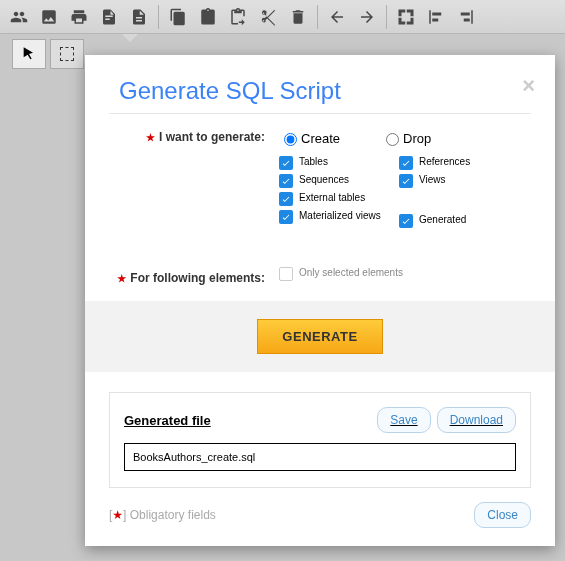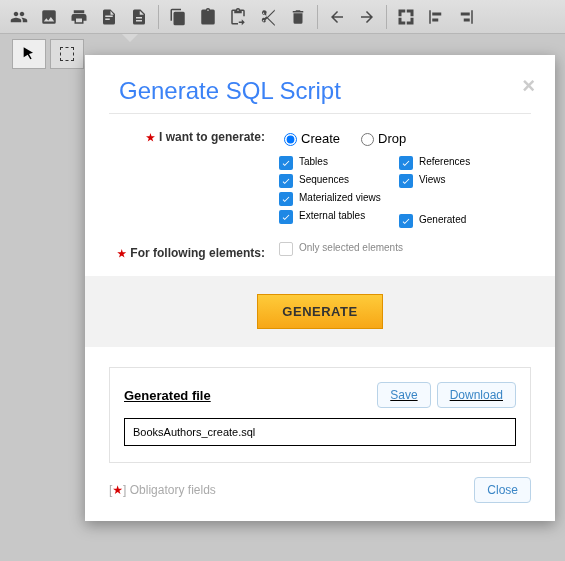--- a/index.html
+++ b/index.html
@@ -67,21 +67,21 @@
     position:absolute; top:18px; right:20px;
     font-size:22px; color:#ccc; cursor:pointer; font-weight:bold;
   }
   .hr { border:none; border-top:1px solid #e6e6e6; margin:4px 0 16px 0;}
   .row { display:flex; margin-bottom:10px; }
   .label-col {
     width:170px; text-align:right; padding-right:14px;
     font-weight:bold; color:#333; font-size:12px;
   }
   .star { color:#d60000; font-size:10px; margin-right:4px; }
-  .input-col { flex:1; display:flex; flex-wrap:wrap; }
+  .input-col { flex:1; display:flex; flex-wrap:wrap;gap:25px; }
   .radio-lbl { display:inline-flex; align-items:center; margin-right:16px; font-size:13px;}
   .radio-lbl input {margin-right:4px;}
   .checks { display:flex; }
   .check-col { width:120px; }
   .chk {
     display:inline-flex; align-items:flex-start; font-size:10px; margin-bottom:4px;
   }
   .chkbox {
     width:14px;height:14px;background:#1e88e5;border-radius:2px;
     display:inline-flex;align-items:center;justify-content:center;
@@ -105,21 +105,21 @@
     text-align:center;
   }
   .genfile {
     border:1px solid #e2e2e2; padding:14px 14px 16px 14px;
   }
   .genfile-head { display:flex; align-items:center; margin-bottom:10px;text-decoration:underline;}
   .genfile-head .title{font-weight:bold; font-size:13px;}
   .spacer{flex:1;}
   .lbtn {
     border:1px solid #b9d3e8; background:#f5faff; color:#3a86c6;
-    padding:5px 12px; font-size:12px; cursor:pointer; border-radius:4px;
+    padding:5px 12px; font-size:12px; cursor:pointer; border-radius:10px;
     margin-left:6px;
   }
   .txtfield {
     width:100%; border:1.5px solid #000; padding:7px 8px; font-size:11px;
   }
   .footer { display:flex; margin-top:14px; align-items:center;}
   .oblig { color:#aaa; font-size:12px;}
   .oblig .ast{color:#d60000;}
 </style>
 </head>
@@ -258,29 +258,29 @@
                 </svg>
               </span>
               <span>Sequences</span>
             </div>
           <div class="chk">
               <span class="chkbox">
                 <svg viewBox="0 0 24 24">
                   <path d="M9 16.2l-3.5-3.5L4 14.2 9 19l11-11-1.5-1.5z"></path>
                 </svg>
               </span>
+              <span>External tables</span>
+            </div>
+          <div class="chk">
+              <span class="chkbox">
+                <svg viewBox="0 0 24 24">
+                  <path d="M9 16.2l-3.5-3.5L4 14.2 9 19l11-11-1.5-1.5z"></path>
+                </svg>
+              </span>
               <span>Materialized views</span>
-            </div>
-          <div class="chk">
-              <span class="chkbox">
-                <svg viewBox="0 0 24 24">
-                  <path d="M9 16.2l-3.5-3.5L4 14.2 9 19l11-11-1.5-1.5z"></path>
-                </svg>
-              </span>
-              <span>External tables</span>
             </div>
         </div>
         <div class="check-col">
           <div class="chk">
               <span class="chkbox">
                 <svg viewBox="0 0 24 24">
                   <path d="M9 16.2l-3.5-3.5L4 14.2 9 19l11-11-1.5-1.5z"></path>
                 </svg>
               </span>
               <span>References</span>

